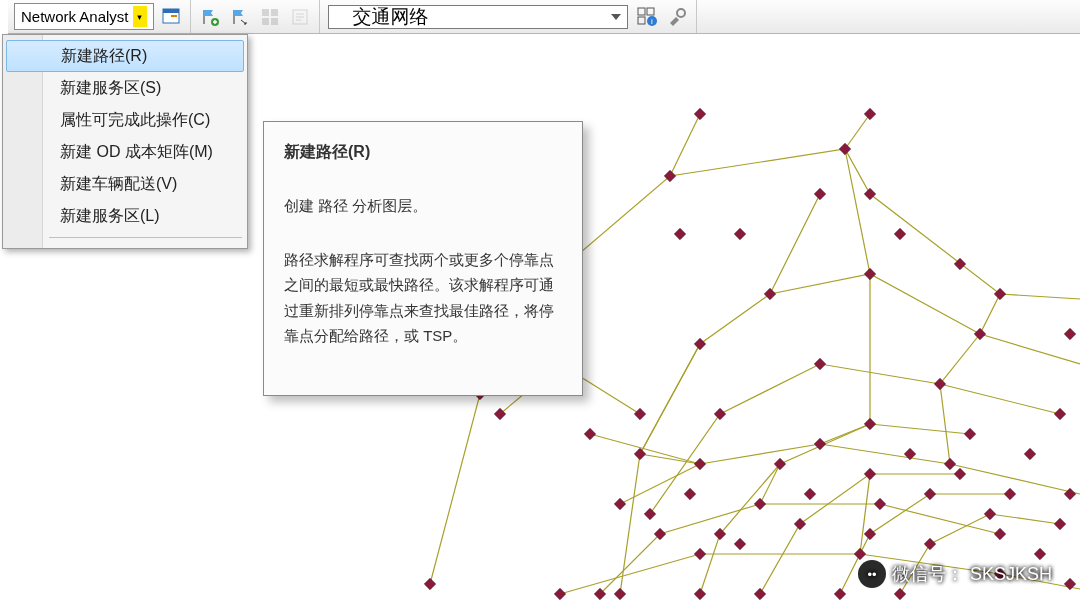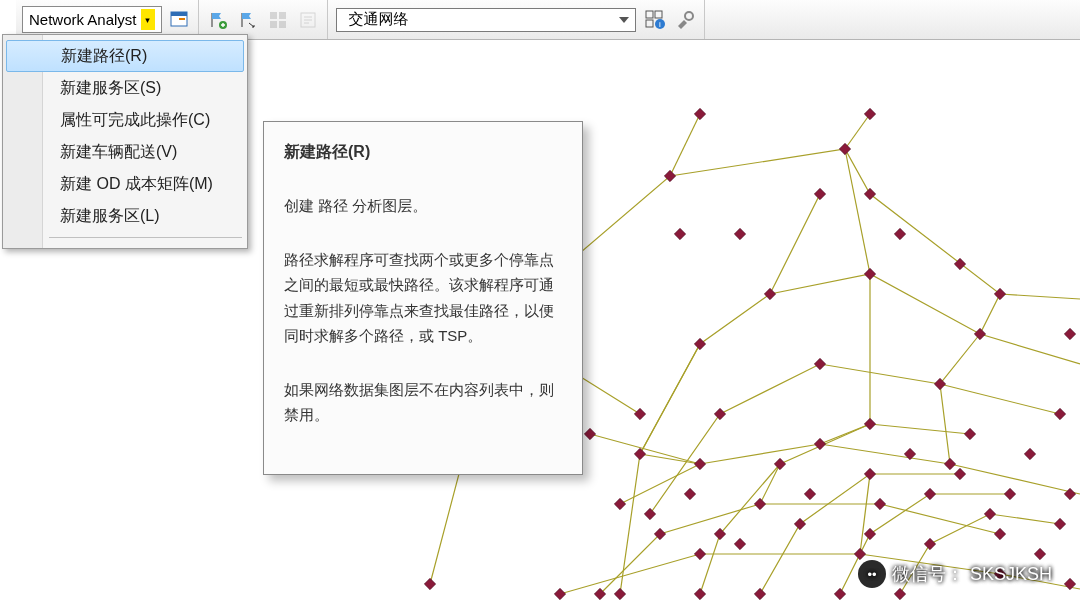--- a/index.html
+++ b/index.html
@@ -1,22 +1,22 @@
 <!DOCTYPE html>
 <html><head>
 <meta charset="utf-8">
 <style>
   * { box-sizing: border-box; }
   html, body { margin: 0; padding: 0; width: 1080px; height: 610px; overflow: hidden; font-family: "Microsoft YaHei", Tahoma, Arial, sans-serif; font-size: 13px; background: #fff; }
-  .toolbar { position: absolute; top: 0; left: 16px; right: 0; height: 40px; background: linear-gradient(#fdfdfd,#eaeaea); border-bottom: 1px solid #b5b5b5; display: flex; align-items: center; padding: 0 2px; }
+  .toolbar { position: absolute; top: 0; left: 8px; right: 0; height: 34px; background: linear-gradient(#fdfdfd,#eaeaea); border-bottom: 1px solid #b5b5b5; display: flex; align-items: center; padding: 0 2px; }
   .tb-group { display: flex; align-items: center; height: 100%; border-right: 1px solid #c8c8c8; padding: 0 4px; }
   .na-btn { display: flex; align-items: center; border: 1px solid #8a8a8a; background: #fff; padding: 2px 6px; font-size: 15px; cursor: default; margin-right: 2px; }
   .na-drop { background: #ffe600; width: 14px; height: 21px; display: inline-flex; align-items: center; justify-content: center; margin-left: 4px; font-size: 9px; }
   .tb-icon { width: 24px; height: 24px; margin: 0 3px; display: flex; align-items: center; justify-content: center; }
-  .combo { width: 300px; height: 24px; border: 1px solid #7a7a7a; background: #fff; display: flex; align-items: center; padding: 0 12px; font-size: 15px; margin: 0 4px; position: relative; }
+  .combo { width: 300px; height: 24px; border: 1px solid #7a7a7a; background: #fff; display: flex; align-items: center; padding: 0 24px; font-size: 19px; margin: 0 4px; position: relative; }
   .combo::after { content:""; position:absolute; right:6px; width:0;height:0;border-left:5px solid transparent;border-right:5px solid transparent;border-top:6px solid #555; }
   .menu { position: absolute; top: 34px; left: 2px; width: 246px; background: #f5f5f5; border: 1px solid #9a9a9a; box-shadow: 3px 3px 6px rgba(0,0,0,.3); padding: 5px 1px; }
   .menu-item { display:flex; align-items:center; height:32px; padding: 0 8px 0 56px; font-size:16px; color:#222; position:relative; }
   .menu-item.sel { background: linear-gradient(#d6ecff,#bfe1ff); border:1px solid #7ab8ea; border-radius:2px; margin:0 2px; padding-left:54px; }
   .menu-sep { height:1px; background:#c0c0c0; margin:5px 4px 5px 45px; }
   .menu-gutter { position:absolute; left:0; top:0; bottom:0; width:40px; background:#ececec; border-right:1px solid #d5d5d5; }
   .tooltip { position:absolute; top:121px; left:263px; width:320px; background:#fbfbfb; border:1px solid #8a8a8a; box-shadow: 6px 6px 9px rgba(0,0,0,.25); padding:16px 20px 18px; font-size:15px; color:#333; line-height:1.7; }
   .tooltip h4 { margin:0 0 12px; font-size:16px; font-weight:bold; }
   .tooltip p { margin:28px 0; }
   .map { position:absolute; left:0; top:34px; right:0; bottom:0; }
@@ -219,35 +219,34 @@
   <div class="menu-item sel">
       <span>新建路径(R)</span>
     </div>
   <div class="menu-item">
       <span>新建服务区(S)</span>
     </div>
   <div class="menu-item">
       <span>属性可完成此操作(C)</span>
     </div>
   <div class="menu-item">
+      <span>新建 OD 成本矩阵(M)</span>
+    </div>
+  <div class="menu-item">
       <span>新建车辆配送(V)</span>
-    </div>
-  <div class="menu-item">
-      <span>新建 OD 成本矩阵(M)</span>
     </div>
   <div class="menu-item">
       <span>新建服务区(L)</span>
     </div>
   <div class="menu-sep"></div>
 </div>
 
 <div class="tooltip">
   <h4>新建路径(R)</h4>
   <p>创建 路径 分析图层。</p>
-  <p>路径求解程序可查找两个或更多个停靠点之间的最短或最快路径。该求解程序可通过重新排列停靠点来查找最佳路径，以便同时求解多个路径，或 TSP。</p>
-  <p>如果网络数据集图层不在内容列表中，则禁用。</p>
+  <p>路径求解程序可查找两个或更多个停靠点之间的最短或最快路径。该求解程序可通过重新排列停靠点来查找最佳路径，将停靠点分配给路径，或 TSP。</p>
 </div>
 
 <div class="watermark">
   <span class="wm-circle">••</span>
   <span>微信号：</span>
   <span>SKSJKSH</span>
 </div>
 
 </body></html>

